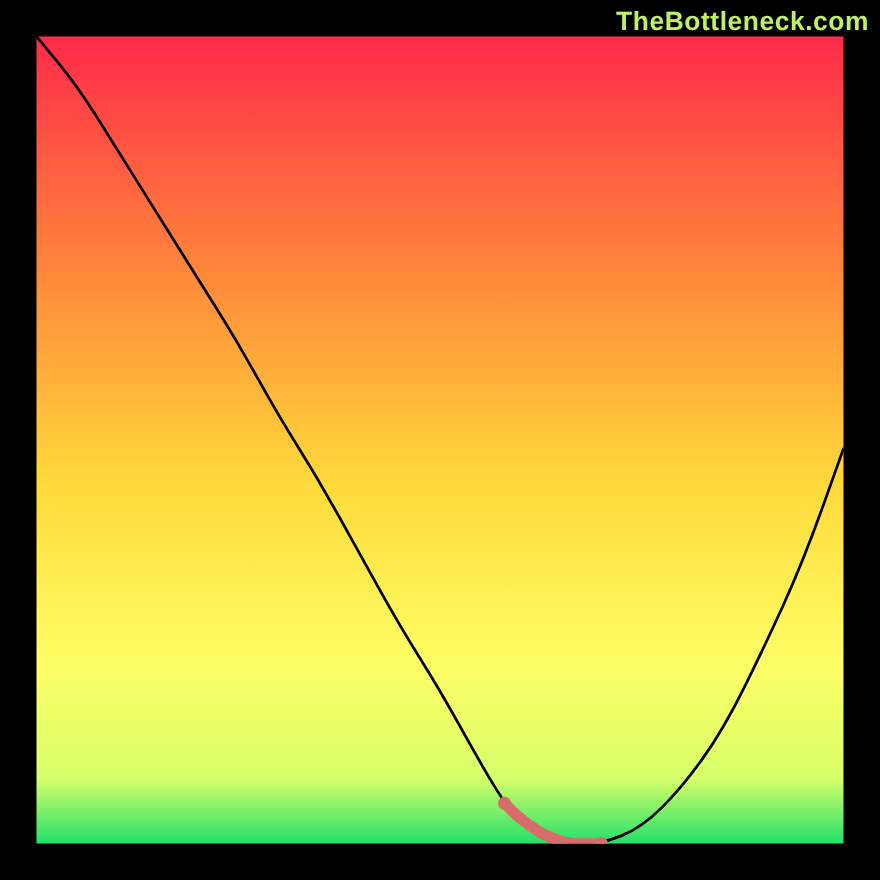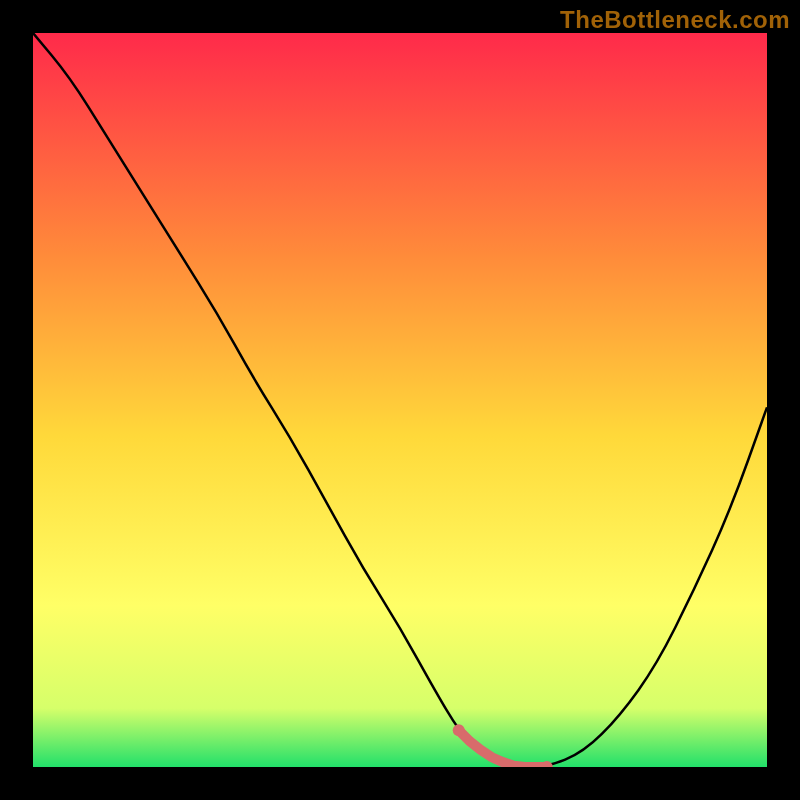--- a/index.html
+++ b/index.html
@@ -23,21 +23,21 @@
     position: absolute;
     left: 0;
     top: 0;
     width: 100%;
     height: 100%;
   }
   .watermark {
     position: absolute;
     top: 6px;
     right: 10px;
-    color: #a16207;
+    color: #bef264;
     font-size: 24px;
     font-weight: 600;
     letter-spacing: 0.5px;
     z-index: 5;
   }
   svg.curve {
     position: absolute;
     left: 0;
     top: 0;
     width: 100%;

